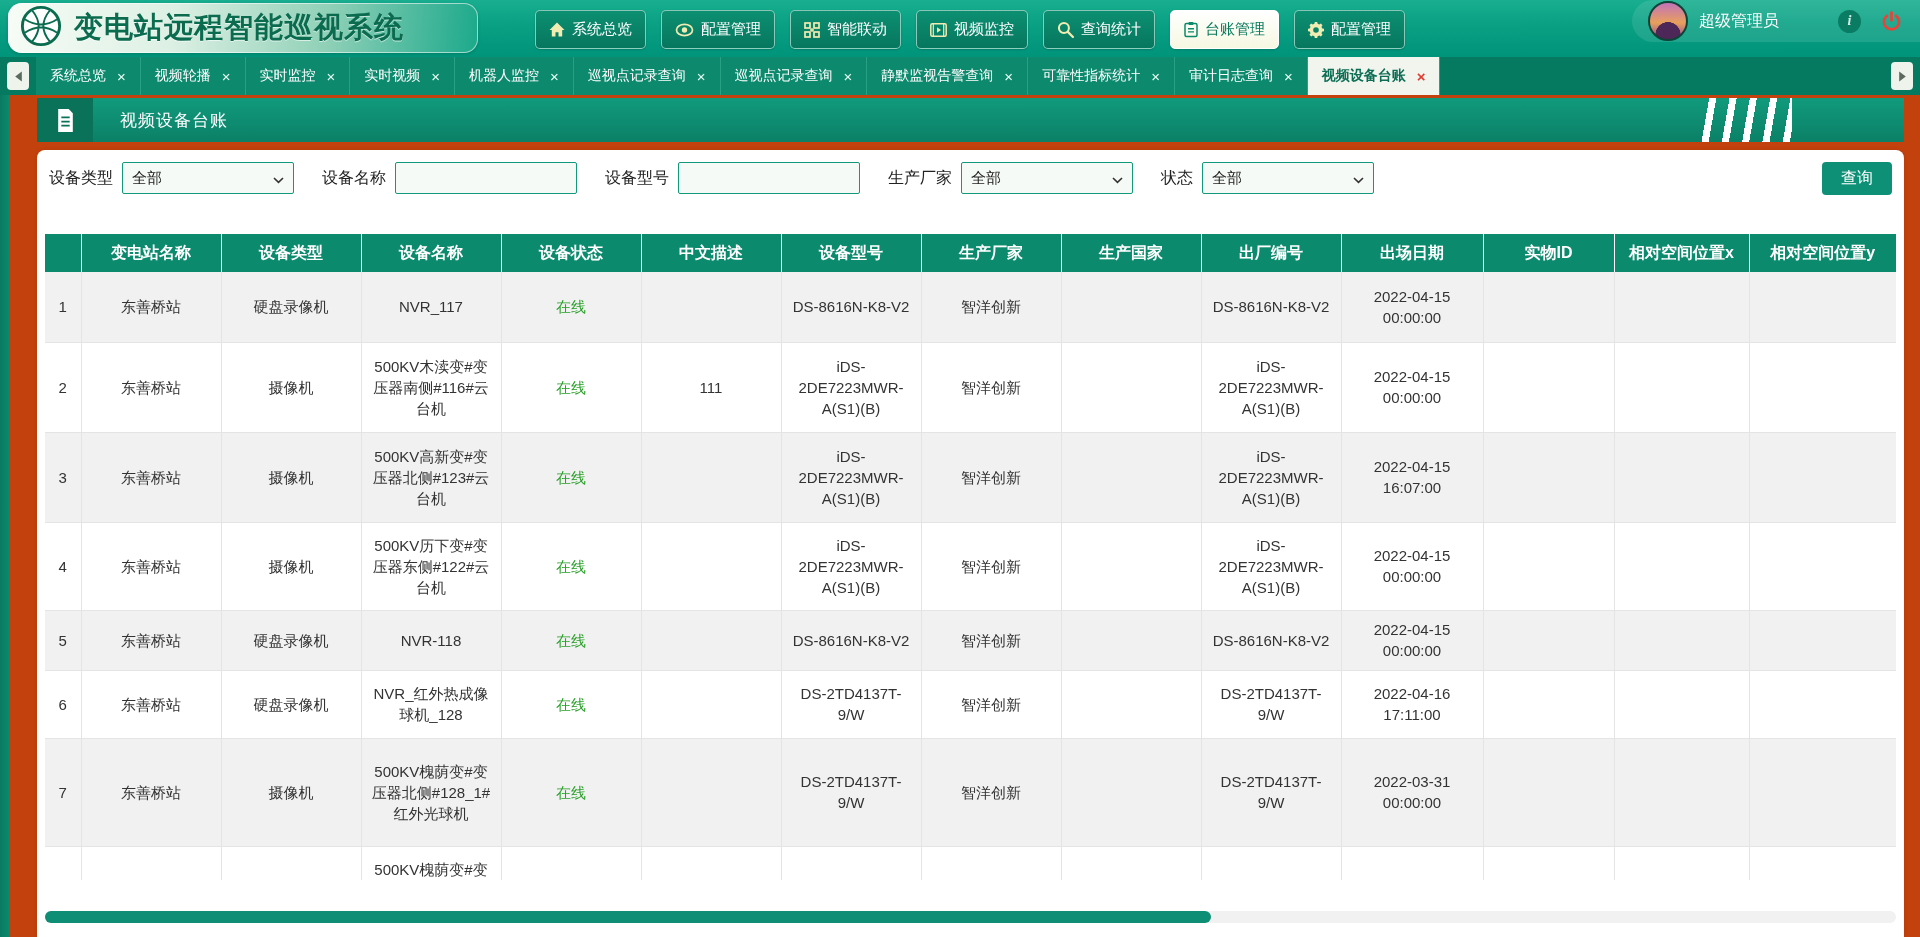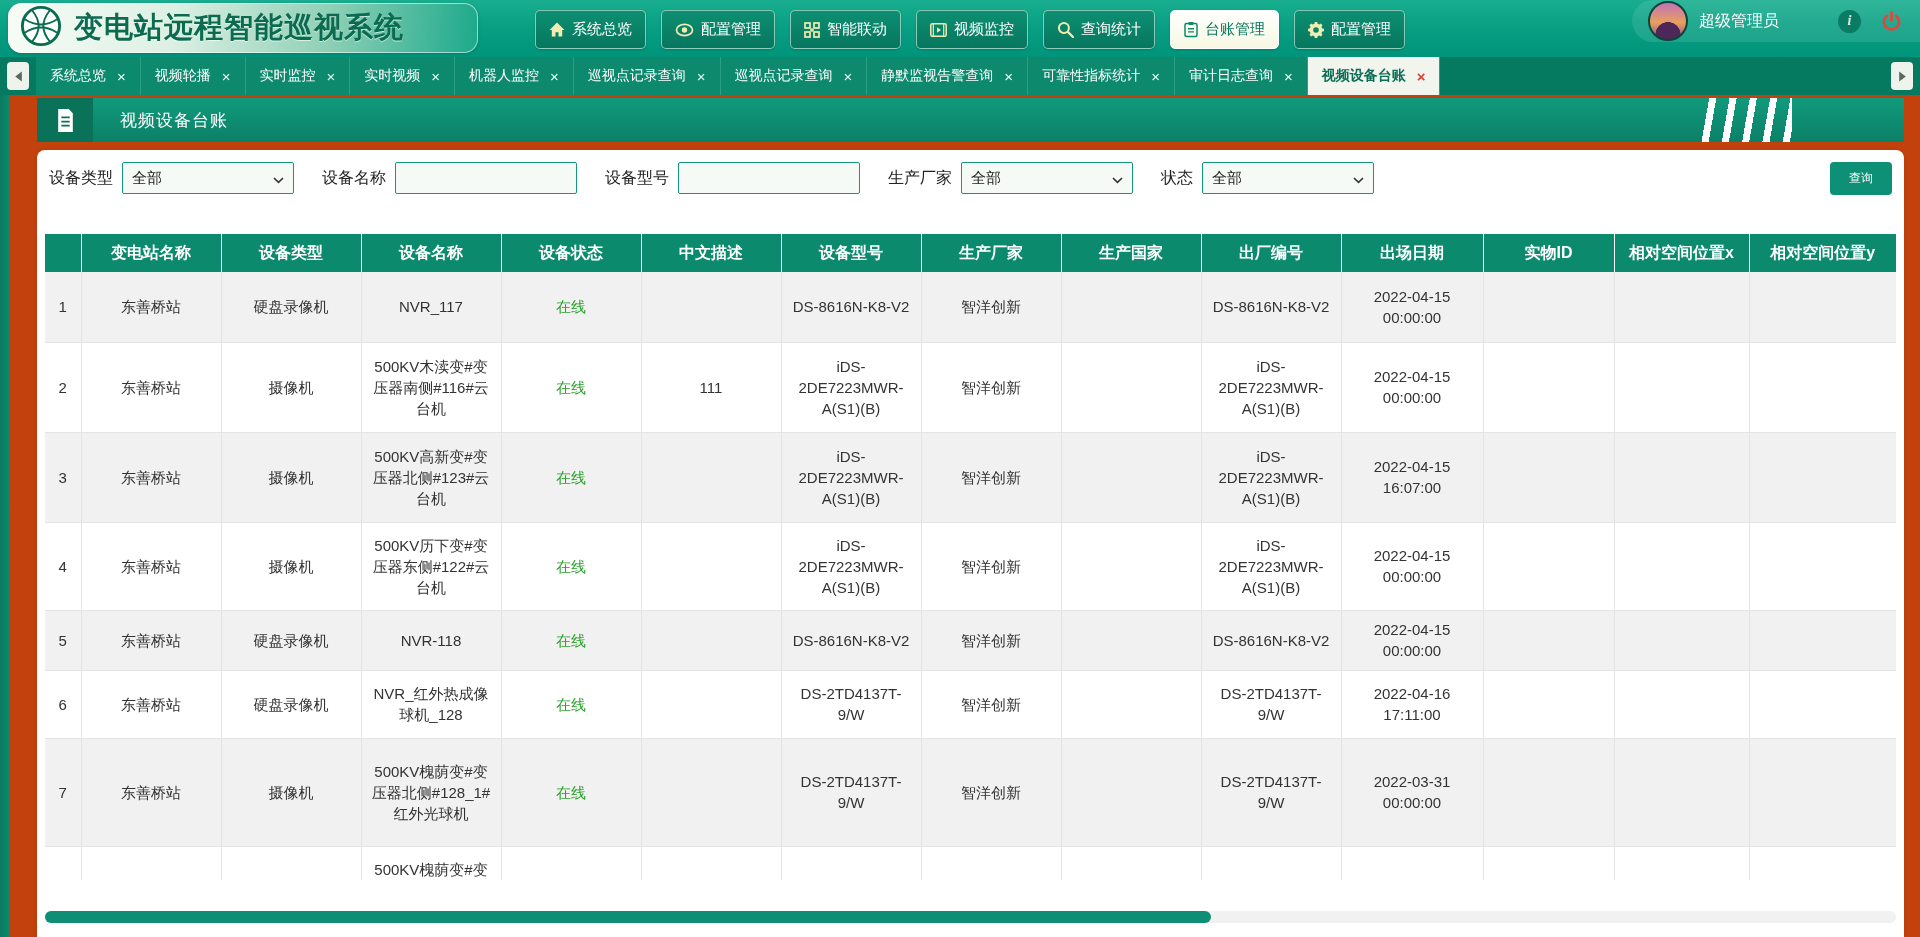--- a/index.html
+++ b/index.html
@@ -58,22 +58,22 @@
   .panel{position:absolute;top:150px;left:37px;right:16px;bottom:0;background:#fff;border-radius:8px 8px 0 0;
     display:flex;flex-direction:column;box-shadow:0 0 4px rgba(0,40,30,.08);gap:28px;}
   .filter-bar{display:flex;align-items:center;height:56px;padding:0 12px;flex:none;}
   .filter-label{font-size:16px;color:#222;margin-right:9px;white-space:nowrap;}
   .filter-group{display:flex;align-items:center;margin-right:28px;}
   .select{width:172px;height:32px;border:1px solid #12997c;background:#f6faf6;border-radius:2px;display:flex;
     align-items:center;box-sizing:border-box;padding:0 9px;font-size:15px;color:#222;cursor:pointer;}
   .select .sel-value{flex:1;}
   .text-input{width:182px;height:32px;border:1px solid #12997c;background:#f6faf6;border-radius:2px;
     box-sizing:border-box;padding:0 8px;font-size:15px;color:#222;outline:none;font-family:inherit;}
-  .search-btn{margin-left:auto;width:62px;height:33px;background:#0e9077;color:#fff;border:none;border-radius:4px;
-    font-size:12px;cursor:pointer;font-family:inherit;}
+  .search-btn{margin-left:auto;width:70px;height:33px;background:#0e9077;color:#fff;border:none;border-radius:4px;
+    font-size:16px;cursor:pointer;font-family:inherit;}
 
   
   .table-wrap{height:646px;overflow:hidden;margin:0 8px;flex:none;}
   table{border-collapse:collapse;table-layout:fixed;width:1851px;}
   thead th{background:#0b8a6d;color:#fff;font-size:16px;font-weight:bold;height:38px;
     border-right:1px solid rgba(255,255,255,.28);padding:0 4px;overflow:hidden;white-space:nowrap;}
   thead th:last-child{border-right:none;}
   tbody td{border-right:1px solid #e4e4e4;border-bottom:1px solid #e4e4e4;text-align:center;font-size:15px;
     color:#333;line-height:21px;padding:6px;overflow:hidden;word-wrap:break-word;overflow-wrap:break-word;vertical-align:middle;}
   tbody tr.striped td{background:#f1f1f1;}

